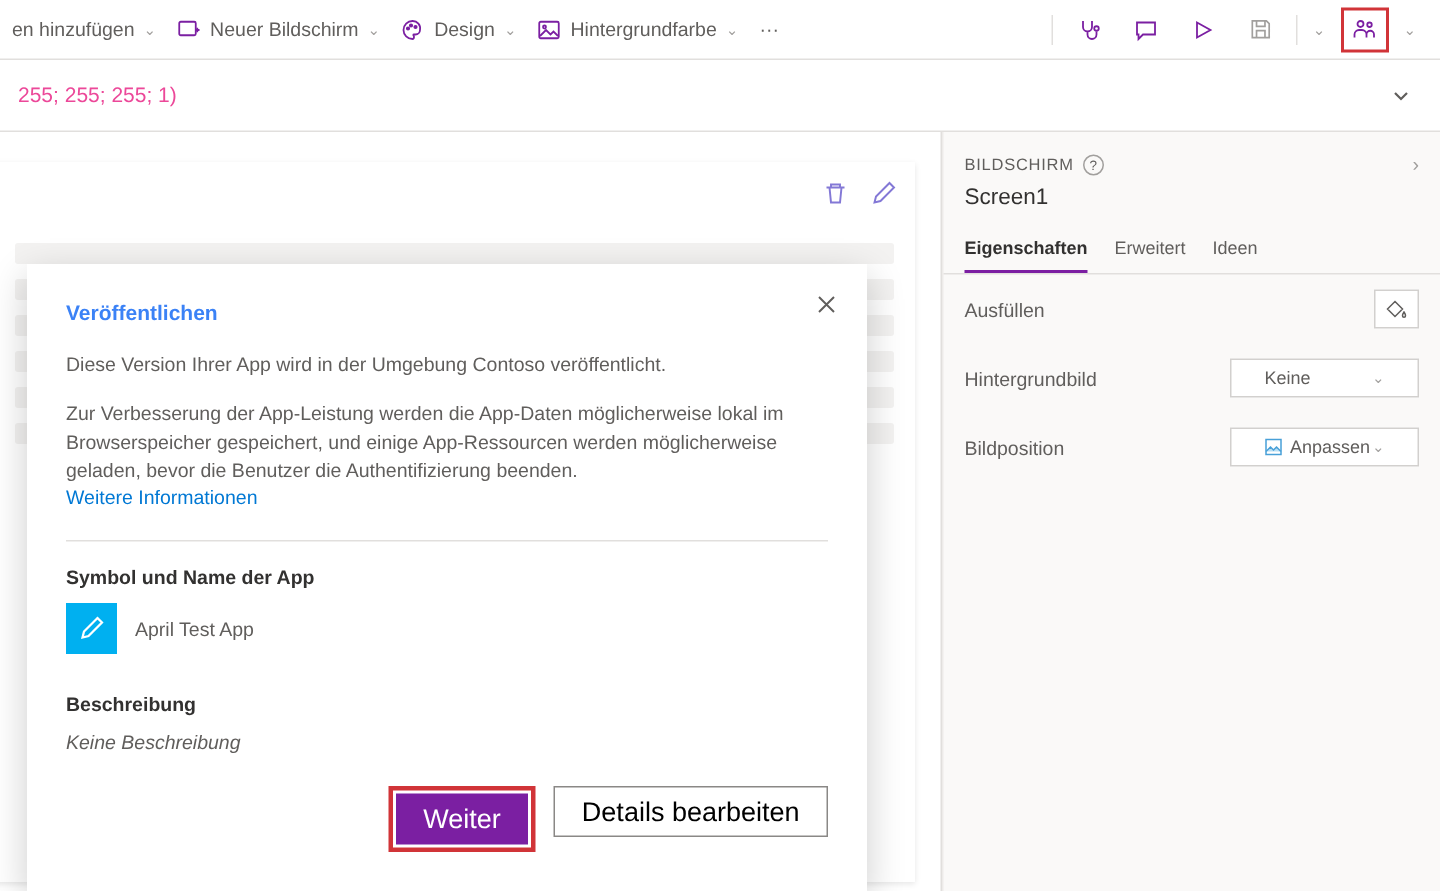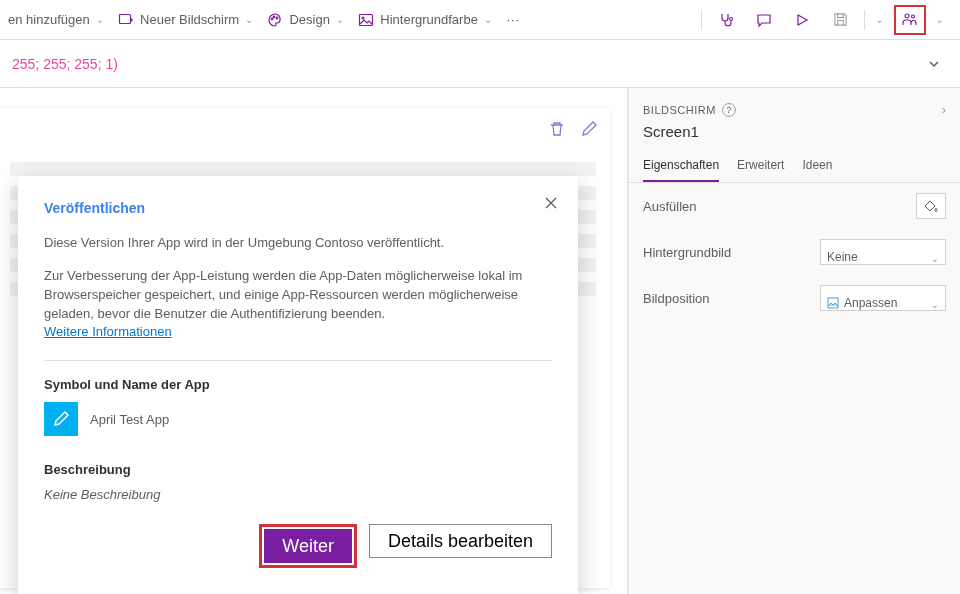--- a/index.html
+++ b/index.html
@@ -30,33 +30,33 @@
     .canvas-header-icons { position: absolute; top: 12px; right: 12px; display: flex; gap: 14px; }
     .canvas-header-icons svg { width: 18px; height: 18px; }
     .faint-row { background: #f3f2f1; height: 14px; margin: 10px 14px 0 14px; border-radius: 2px; }
 
     
     .panel { width: 332px; background: #faf9f8; border-left: 1px solid #edebe9; font-size: 13px; color: #605e5c; }
     .panel-header { display: flex; align-items: center; padding: 14px 14px 6px 14px; gap: 6px; }
     .panel-title-row { padding: 0 14px 10px 14px; font-size: 15px; color: #323130; }
     .panel-tabs { display: flex; gap: 18px; padding: 0 14px; border-bottom: 1px solid #e1dfdd; }
     .panel-tab { padding: 8px 0; font-size: 12px; cursor: pointer; }
-    .panel-tab.active { color: #323130; border-bottom: 2px solid #7b1fa2; font-weight: 400; }
+    .panel-tab.active { color: #323130; border-bottom: 2px solid #7b1fa2; font-weight: 700; }
     .prop-row { display: flex; align-items: center; justify-content: space-between; padding: 10px 14px; }
     .prop-label { color: #605e5c; }
     .prop-swatch { width: 30px; height: 26px; border: 1px solid #d2d0ce; display: flex; align-items: center; justify-content: center; background: #fff; }
-    .prop-select { width: 126px; height: 26px; border: 1px solid #d2d0ce; background: #fff; display: flex; align-items: flex-end; padding: 0 6px; font-size: 12px; justify-content: space-between; }
+    .prop-select { width: 126px; height: 26px; border: 1px solid #d2d0ce; background: #fff; display: flex; align-items: center; padding: 0 22px; font-size: 12px; justify-content: space-between; }
     .panel-chevron { margin-left: auto; color: #a19f9d; }
 
     
     .dialog-overlay { position: absolute; left: 18px; top: 176px; width: 560px; background: #fff; box-shadow: 0 8px 24px rgba(0,0,0,0.2); padding: 24px 26px 26px 26px; z-index: 10; }
     .dialog-title { font-size: 14px; font-weight: 600; margin-bottom: 18px; color: #3b82f6; }
     .dialog-close { position: absolute; top: 20px; right: 20px; cursor: pointer; color: #605e5c; }
     .dialog-text { font-size: 13px; color: #605e5c; line-height: 1.45; margin-bottom: 14px; }
-    .dialog-link { color: #0078d4; text-decoration: underline; cursor: pointer; }
+    .dialog-link { color: #0078d4; cursor: pointer; }
     .dialog-divider { border: none; border-top: 1px solid #e1dfdd; margin: 18px 0 16px 0; }
     .dialog-section-title { font-size: 13px; font-weight: 600; margin-bottom: 10px; color: #323130; }
     .app-icon-row { display: flex; align-items: center; gap: 12px; margin-bottom: 26px; }
     .app-icon { width: 34px; height: 34px; background: #00b0f0; display: flex; align-items: center; justify-content: center; }
     .app-name { color: #605e5c; font-size: 13px; }
     .desc-text { color: #605e5c; font-style: italic; font-size: 13px; margin-top: 6px; }
     .dialog-actions { display: flex; gap: 12px; justify-content: flex-end; margin-top: 22px; }
     .btn { height: 34px; padding: 0 18px; font-size: 18px; cursor: pointer; display: inline-flex; align-items: center; border: 1px solid #8a8886; background: #fff; }
     .btn.primary { background: #7b1fa2; color: #fff; border: none; }
     .btn-highlight { border: 3px solid #d13438; padding: 2px; display: inline-block; }

